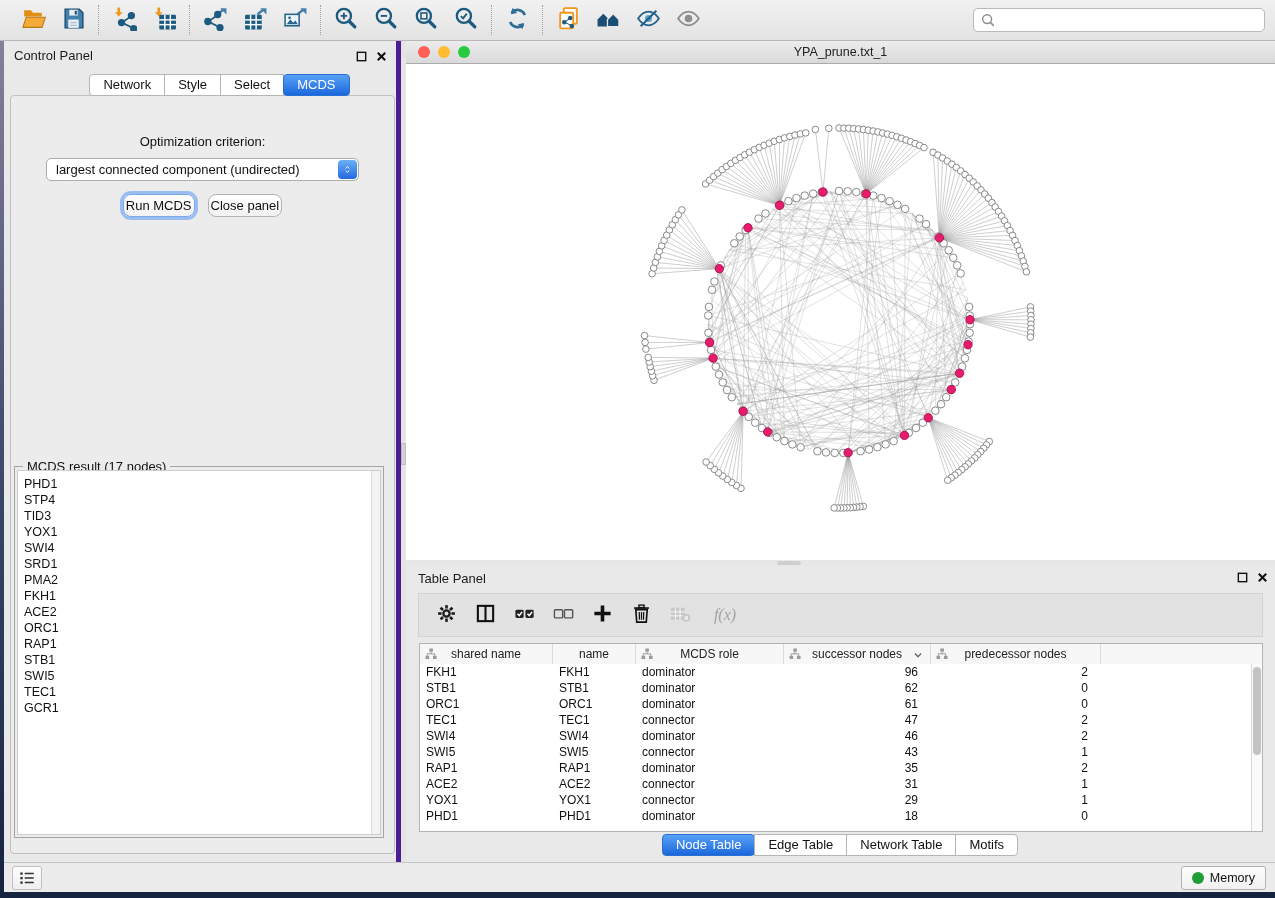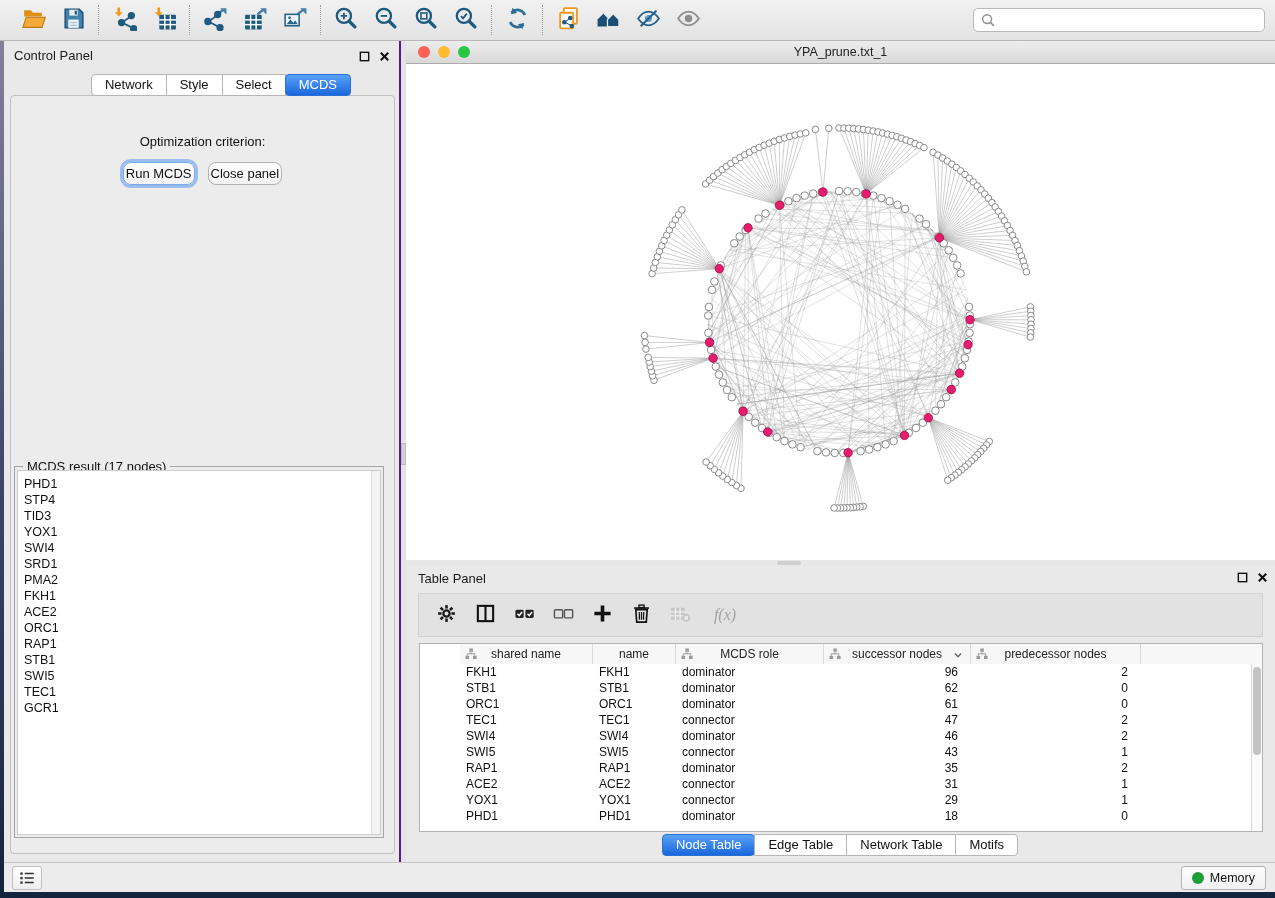--- a/index.html
+++ b/index.html
@@ -13,21 +13,21 @@
   .tb-group { display:flex; align-items:center; gap:10px; padding:0 10px; }
   .tb-sep { width:1px; height:30px; border-left:1px dotted #9f9f9f; }
   .tb-btn { width:30px; height:30px; display:flex; align-items:center; justify-content:center; border-radius:4px; }
   .tb-btn svg { width:25px; height:25px; }
   .search-box { position:absolute; right:10px; top:8px; width:292px; height:24px; background:#fff;
     border:1px solid #b9b9b9; border-radius:5px; display:flex; align-items:center; padding:0 6px; }
   .search-box svg { width:16px; height:16px; }
   .search-box input { border:none; outline:none; flex:1; font-size:12px; margin-left:4px; background:transparent; }
 
   
-  .control-panel { position:absolute; left:4px; top:41px; width:397px; height:821px; background:#e9e9e9; border-right:2px solid #4c1d95; }
+  .control-panel { position:absolute; left:4px; top:41px; width:397px; height:821px; background:#e9e9e9; border-right:5px solid #4c1d95; }
   .panel-title-row { position:absolute; left:10px; top:7px; right:10px; height:18px; font-size:13px; color:#1c1c1c; }
   .panel-wctl { position:absolute; top:8px; display:flex; gap:7px; }
   .cp-wctl { right:8px; } .tp-wctl { right:6px; top:4px; }
   .wctl-btn svg { width:13px; height:13px; }
   .ctl-tabs { position:absolute; top:33px; left:0; width:100%; display:flex; justify-content:center; z-index:2;padding-left:40px; }
   .tab { height:22px; line-height:20px; padding:0 13px; font-size:13px; background:#fff; border:1px solid #b5b5b5; margin-left:-1px; color:#111; }
   .tab:first-child { border-radius:4px 0 0 4px; }
   .tab:last-child { border-radius:0 4px 4px 0; }
   .tab.active { background:linear-gradient(180deg,#58a2f7,#1a67dc); border-color:#2a6fd4; color:#fff; border-radius:4px; }
   .ctl-content { position:absolute; left:6px; top:54px; width:385px; height:759px; background:#ececec; border:1px solid #c0c0c0; border-radius:4px; }
@@ -60,21 +60,21 @@
   .net-title { text-align:center; line-height:22px; font-size:12.5px; color:#222; }
   .net-canvas { position:absolute; left:0; top:23px; width:869px; height:496px; background:#fff; }
 
   
   .table-panel { position:absolute; left:406px; top:566px; width:869px; height:296px; background:#e9e9e9; }
   .tp-title { position:absolute; left:12px; top:5px; font-size:13px; color:#1c1c1c; }
   .tp-toolbar { position:absolute; left:12px; top:27px; right:12px; height:44px; background:#e2e2e2; border:1px solid #d2d2d2; display:flex; align-items:center; gap:17px; padding-left:16px; }
   .tp-tool { width:22px; height:22px; display:flex; align-items:center; justify-content:center; }
   .tp-tool svg { width:21px; height:21px; }
   .fx-label { font-family:"Liberation Serif", serif; font-style:italic; font-size:16px; color:#a3a3a3; }
-  .data-table { position:absolute; left:13px; top:77px; right:12px; height:189px; background:#fff; border:1px solid #b3b3b3; overflow:hidden;padding-left:40px; }
+  .data-table { position:absolute; left:13px; top:77px; right:12px; height:189px; background:#fff; border:1px solid #b3b3b3; overflow:hidden; }
   .thead { display:flex; height:20px; border-bottom:2px solid #c7c7c7; }
   .th { position:relative; height:20px; background:#f7f7f7; border-right:1px solid #dadada; font-size:12px; color:#222;
         display:flex; align-items:center; justify-content:center; }
   .th .tree-ic { position:absolute; left:5px; top:4px; width:12px; height:12px; }
   .th .sort-ic { position:absolute; right:7px; top:5px; width:10px; height:10px; }
   .trow { display:flex; height:16px; font-size:12px; color:#111; }
   .td { height:16px; line-height:16px; padding:0 12px 0 6px; white-space:nowrap; overflow:hidden; }
   .td.num { text-align:right; padding-right:13px; }
   .tbl-vscroll { position:absolute; right:0; top:20px; bottom:0; width:11px; background:#fafafa; border-left:1px solid #d8d8d8; }
   .tbl-thumb { position:absolute; left:1px; top:3px; width:8px; height:88px; background:#c3c3c3; border-radius:4px; }
@@ -280,20 +280,29 @@
         </svg></span>
   </div>
   <div class="ctl-tabs" id="ctl-tabs">
       <div class="tab">Network</div>
       <div class="tab">Style</div>
       <div class="tab">Select</div>
       <div class="tab active">MCDS</div>
     </div>
   <div class="ctl-content">
     <div class="opt-label">Optimization criterion:</div>
+    <div class="opt-select">
+      <span>largest connected component (undirected)</span>
+      <span class="opt-stepper">
+        <svg viewBox="0 0 12 18">
+            <path d="M2.5 7l3.5-4 3.5 4" fill="none" stroke="#fff" stroke-width="1.8"></path>
+            <path d="M2.5 11l3.5 4 3.5-4" fill="none" stroke="#fff" stroke-width="1.8"></path>
+          </svg>
+      </span>
+    </div>
     <div class="btn-row">
       <button class="push-btn focused">Run MCDS</button>
       <button class="push-btn">Close panel</button>
     </div>
   </div>
   <div class="result-box">
     <div class="result-legend">MCDS result (17 nodes)</div>
     <div class="result-inner">
       <div class="result-list" id="result-list">
           <div>PHD1</div>

